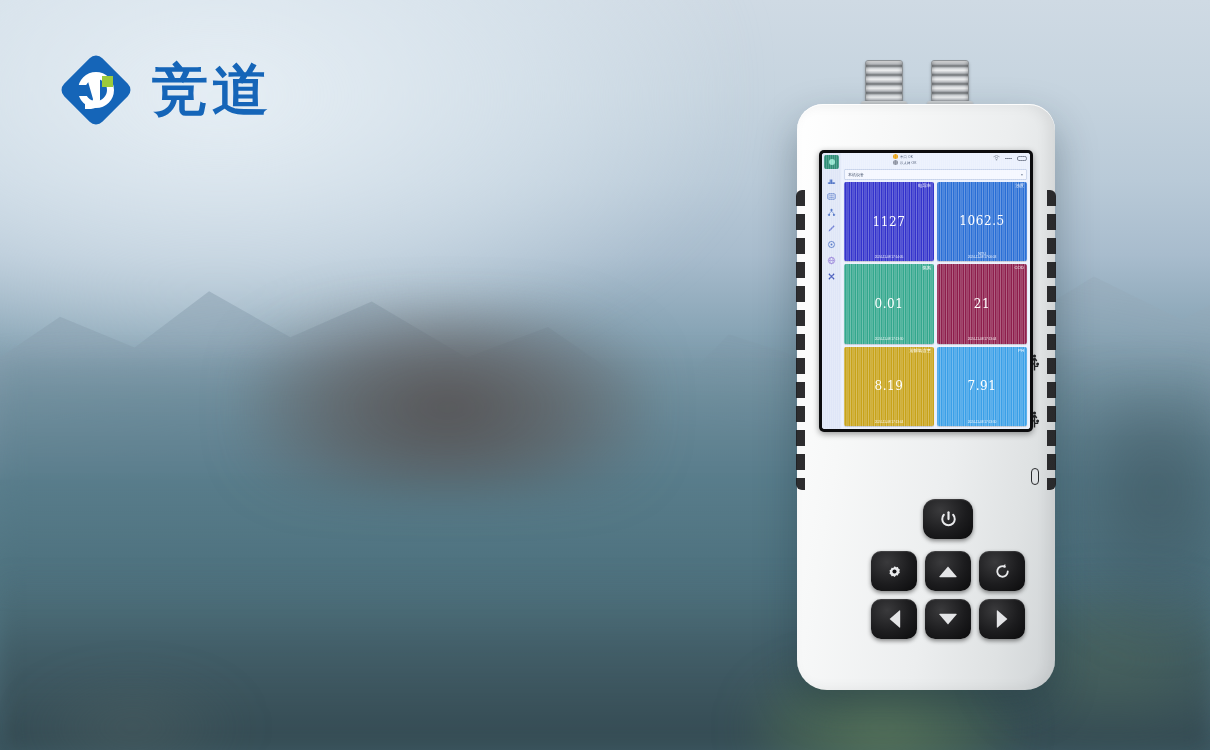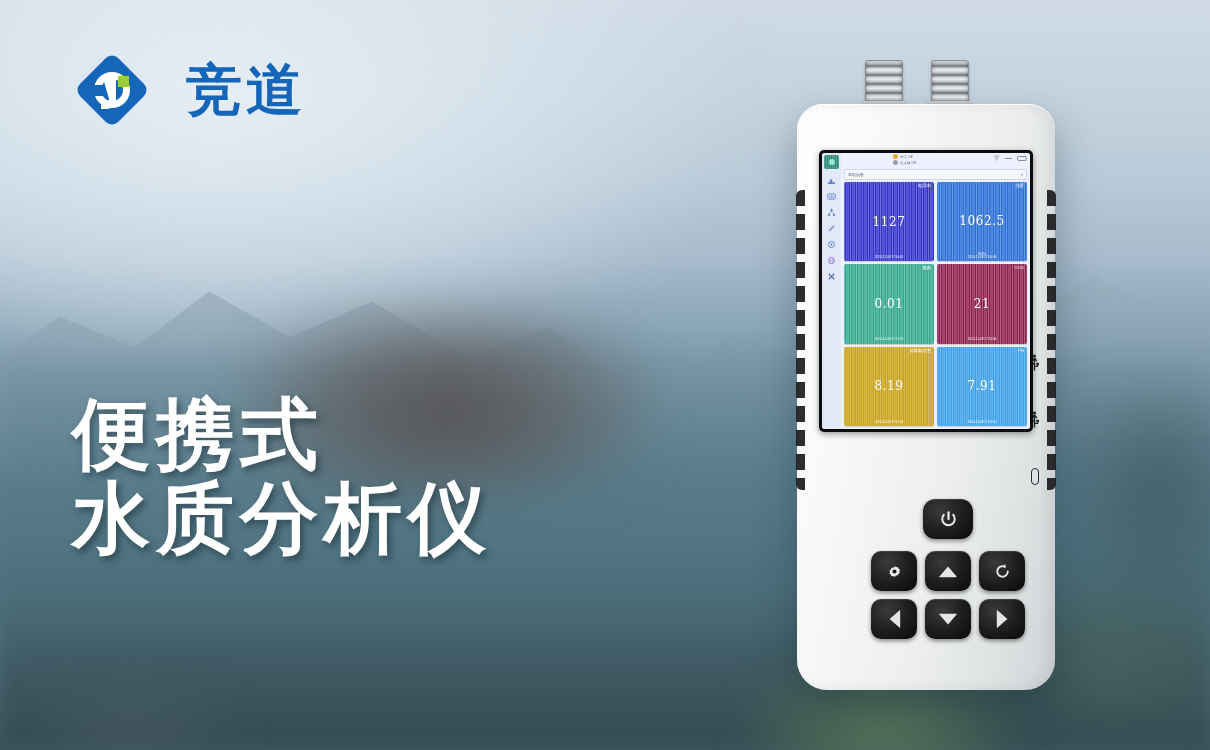--- a/index.html
+++ b/index.html
@@ -97,22 +97,22 @@
   }
   .bg-dark-r {
     position: absolute; right: -2%; top: 52%;
     width: 16%; height: 34%;
     background: radial-gradient(ellipse at 60% 40%, rgba(52,72,80,.55), rgba(52,72,80,0) 72%);
     filter: blur(24px);
   }
 
   
   .logo-wrap {
-    position: absolute; left: 74px; top: 52px;
-    display: flex; align-items: center; gap: 36px;
+    position: absolute; left: 58px; top: 52px;
+    display: flex; align-items: center; gap: 18px;
   }
   .logo-mark {
     width: 76px; height: 76px;
     position: relative;
   }
   .logo-text {
     font-family: "DejaVu Sans", "Liberation Sans", sans-serif;
     font-size: 56px;
     font-weight: 700;
     color: #1565b8;
@@ -351,24 +351,20 @@
         <rect x="11" y="11" width="54" height="54" rx="9" transform="rotate(45 38 38)" fill="#1565b8"></rect>
         <path d="M38 20 a18 18 0 1 0 0 36 a18 18 0 0 0 0 -36 z M38 27 a11 11 0 1 1 0 22 a11 11 0 0 1 0 -22 z" fill="#ffffff"></path>
         <rect x="20" y="33" width="22" height="11" fill="#1565b8"></rect>
         <path d="M29 26 h13 v22 a9 9 0 0 1 -9 9 h-6 v-7 h5 a3 3 0 0 0 3 -3 z" fill="#ffffff"></path>
         <rect x="44" y="24" width="11" height="11" fill="#9ccb3b"></rect>
       </svg>
     </div>
     <div class="logo-text">竞道</div>
   </div>
 
-  <div class="headline">
-    <span>便携式</span>
-    <span class="l2">水质分析仪</span>
-  </div>
 
   <div class="device">
 
     <div class="connector c1"></div>
     <div class="connector c2"></div>
 
     <div class="body">
       <div class="grip left"></div>
       <div class="grip right"></div>
 

